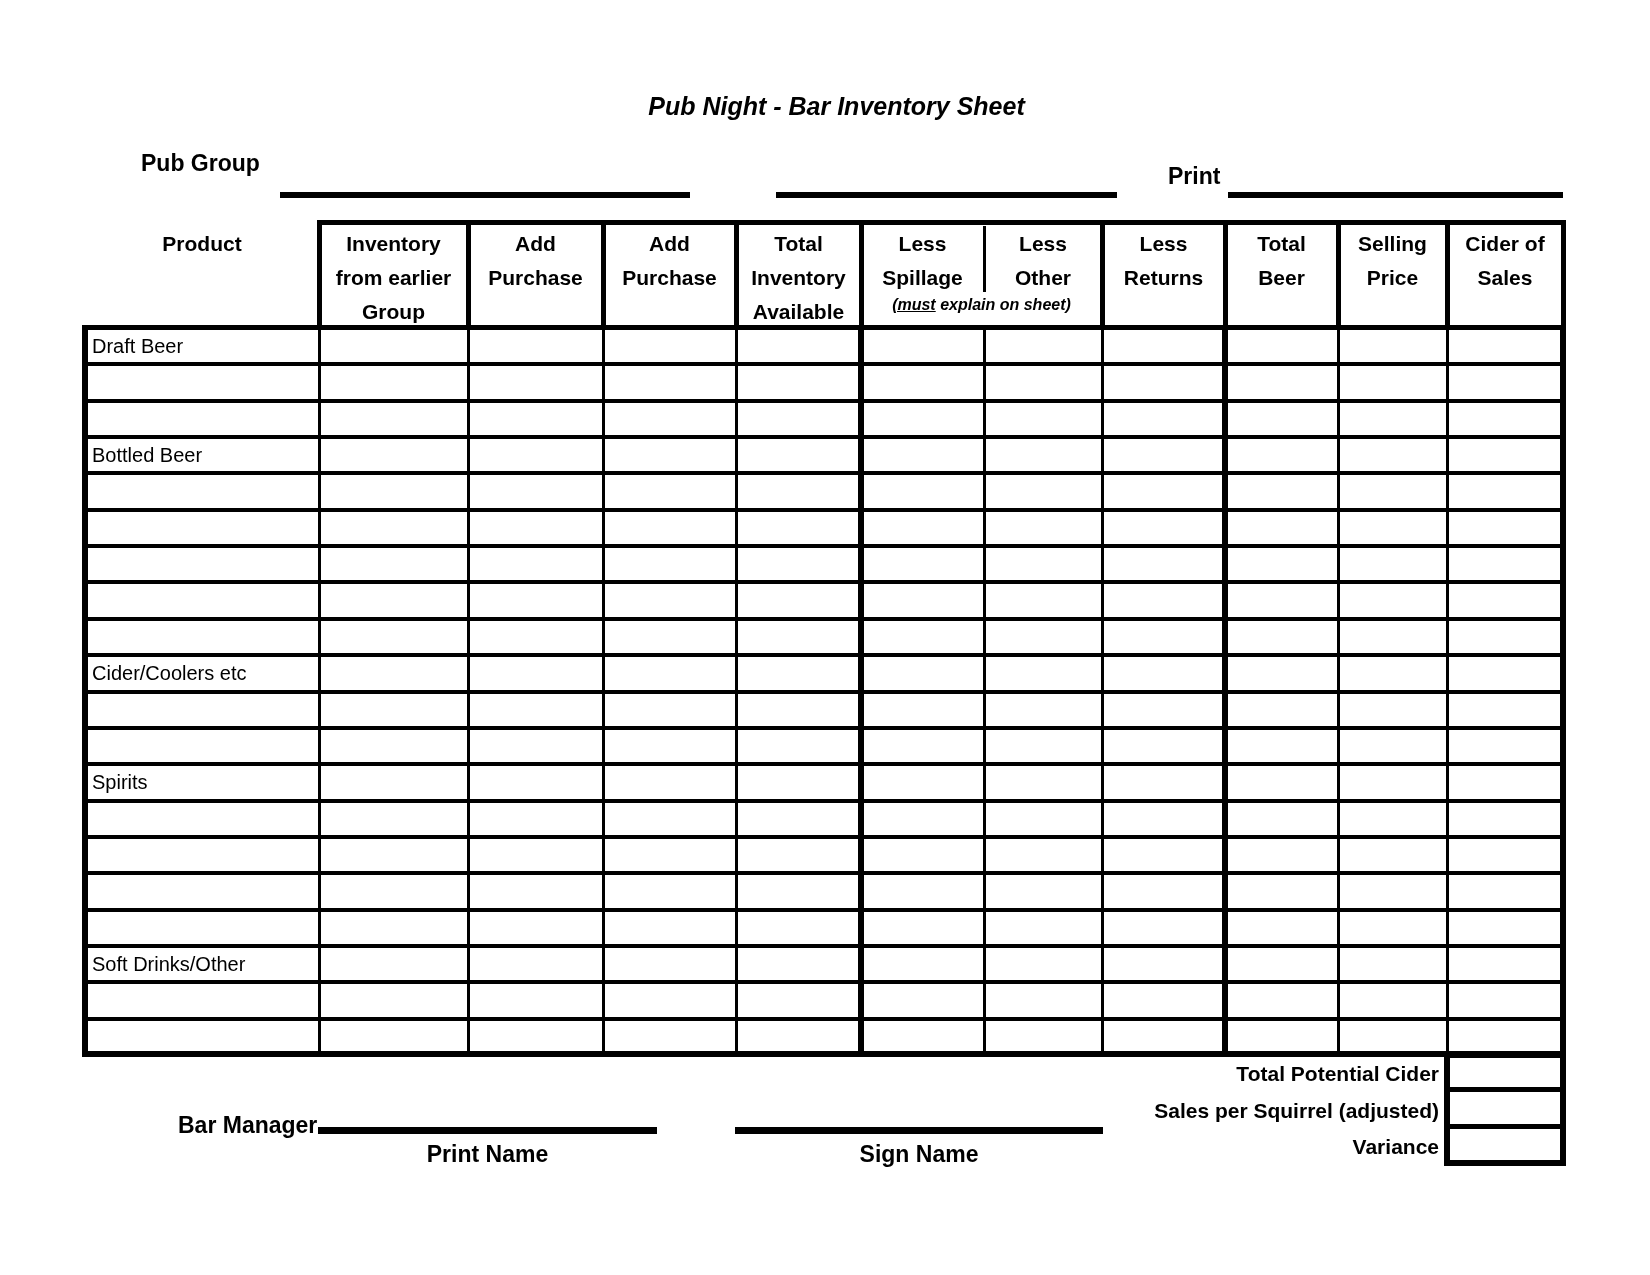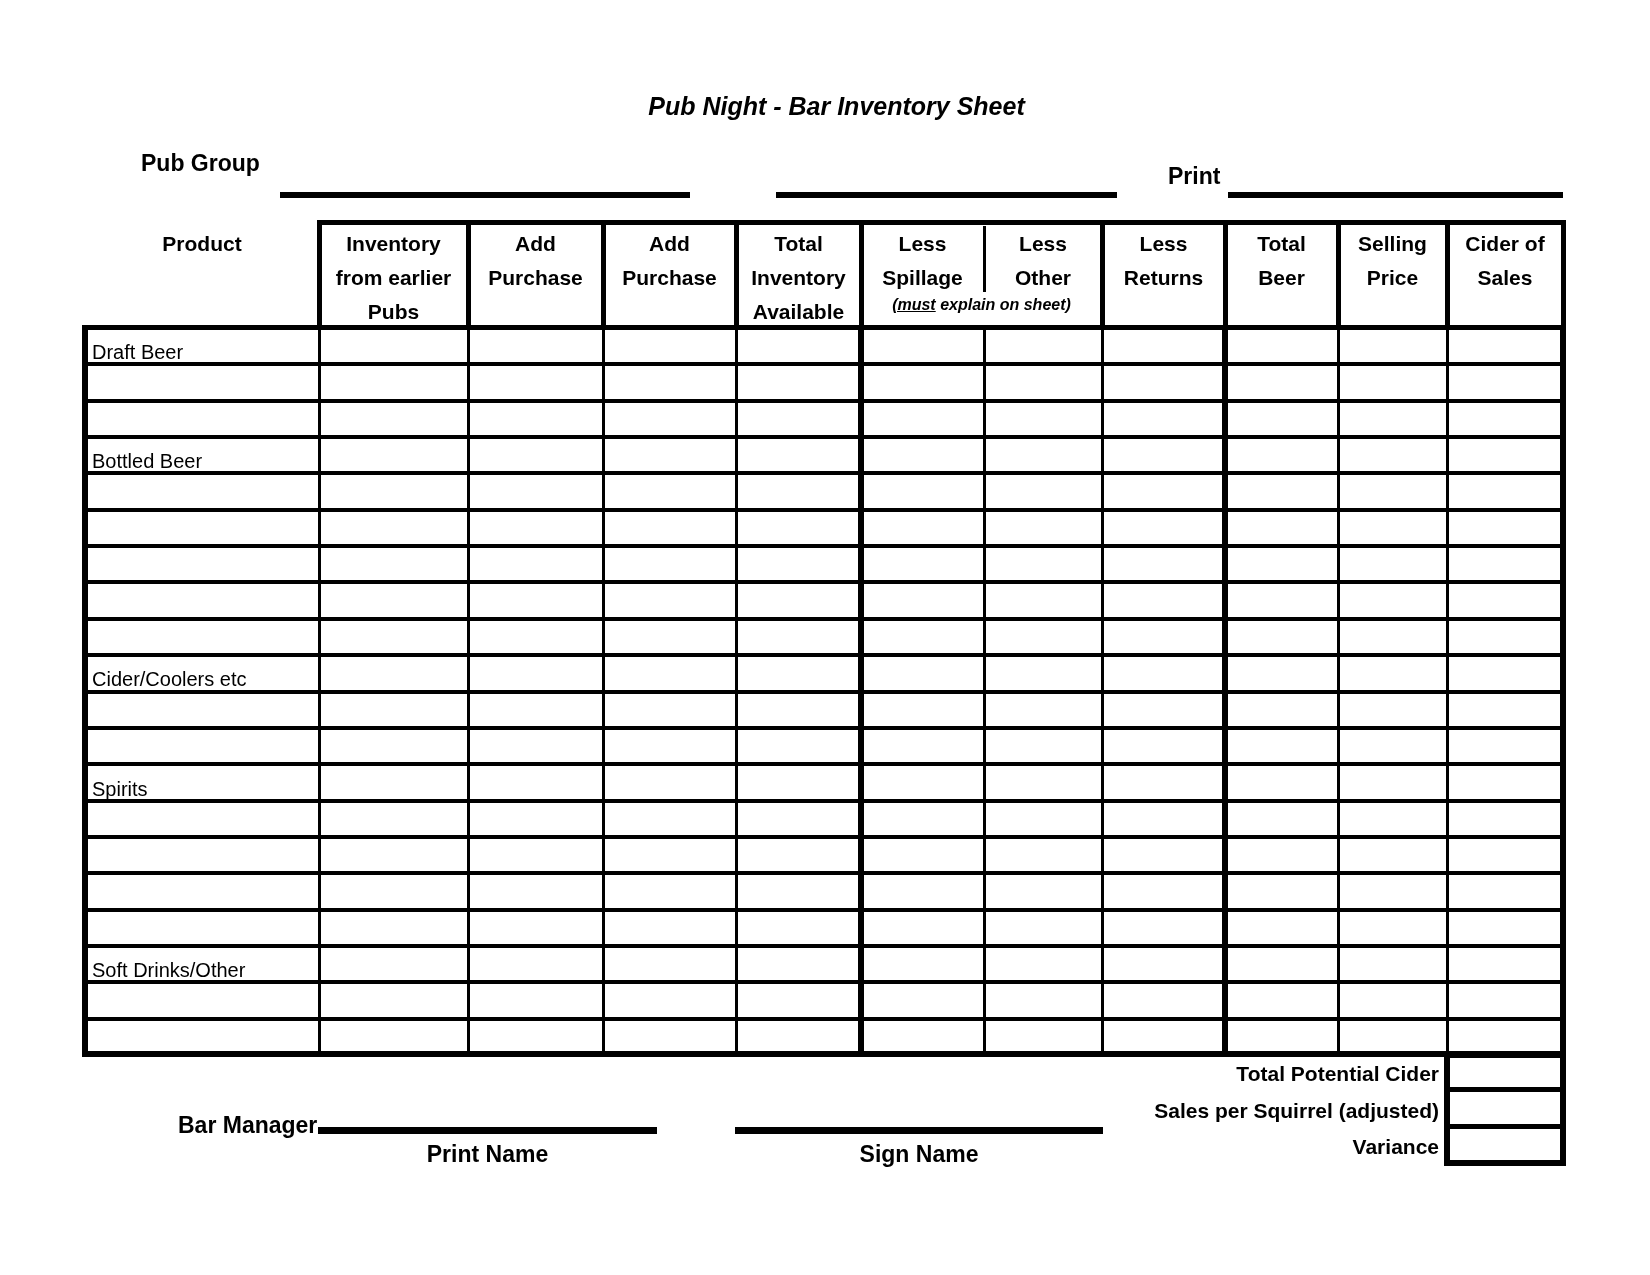--- a/index.html
+++ b/index.html
@@ -17,21 +17,21 @@
   .flabel { position:absolute; font-size:23px; font-weight:bold; line-height:26px; white-space:nowrap; }
   .hcell {
     position:absolute; top:220px; height:108px; padding-top:7px;
     line-height:34px; font-size:21px; font-weight:bold; text-align:center; white-space:nowrap;
   }
   .note {
     position:absolute; left:861px; top:296px; width:241px; text-align:center;
     font-size:16px; font-weight:bold; font-style:italic; white-space:nowrap;
   }
   .note .u { text-decoration:underline; }
-  .body-row { position:absolute; display:flex; align-items:flex-end; }
+  .body-row { position:absolute; display:flex; align-items:center; }
   .row-label { font-size:20px; padding-left:7px; white-space:nowrap; }
   .sum-box { position:absolute; left:1444px; top:1052px; width:122px; height:114px; border:6px solid #000; }
   .sum-label {
     position:absolute; right:211px; font-size:21px; font-weight:bold;
     line-height:26px; text-align:right; white-space:nowrap;
   }
   .sub-label { position:absolute; text-align:center; font-size:23px; font-weight:bold; }
 </style>
 </head>
 <body>
@@ -43,21 +43,21 @@
 <div class="line" style="left:776px; top:192px; width:341px; height:6px;"></div>
 <span class="flabel" style="left:1168px; top:163px;">Print</span>
 <div class="line" style="left:1228px; top:192px; width:335px; height:6px;"></div>
 
 <div class="hcell" style="left:85px; width:234px;">
   <div>Product</div>
 </div>
 <div class="hcell" style="left:319px; width:149px;">
   <div>Inventory</div>
     <div>from earlier</div>
-    <div>Pubs</div>
+    <div>Group</div>
 </div>
 <div class="hcell" style="left:468px; width:135px;">
   <div>Add</div>
     <div>Purchase</div>
 </div>
 <div class="hcell" style="left:603px; width:133px;">
   <div>Add</div>
     <div>Purchase</div>
 </div>
 <div class="hcell" style="left:736px; width:125px;">

